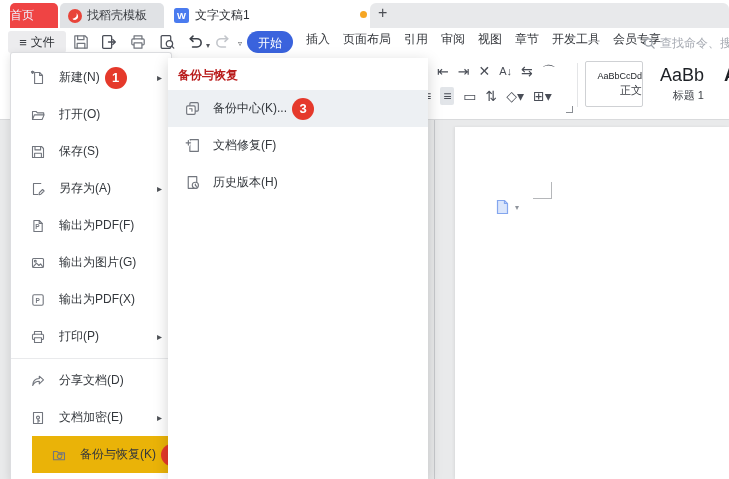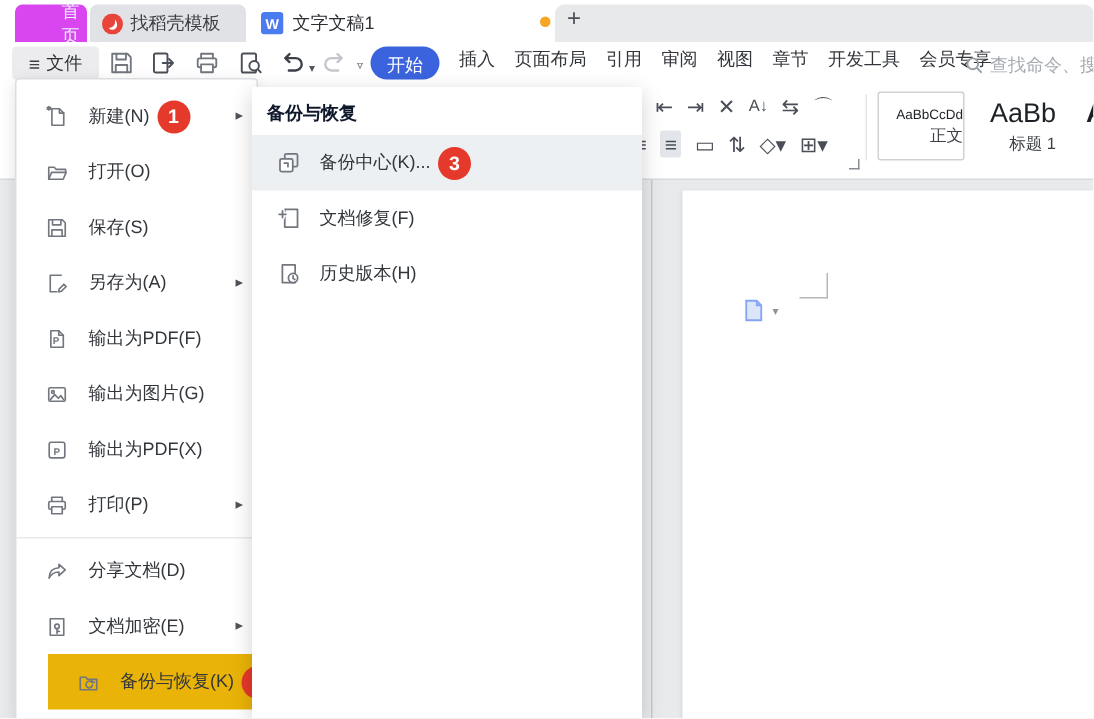--- a/index.html
+++ b/index.html
@@ -2,21 +2,21 @@
 <html><head>
 <meta charset="utf-8">
 <style>
   html,body{margin:0;padding:0;background:#fff;}
   #app{position:relative;width:729px;height:479px;background:#fff;overflow:hidden;
        font-family:"Liberation Sans","DejaVu Sans",sans-serif;-webkit-font-smoothing:antialiased;}
   
   .tabbar{position:absolute;left:0;top:0;width:729px;height:28px;background:#fff;}
   .tab{position:absolute;top:3px;height:25px;display:flex;align-items:center;font-size:12px;
        border-radius:5px 5px 0 0;box-sizing:border-box;}
-  .tab-home{left:10px;width:48px;background:#d946ef;color:#eef2ff;justify-content:flex-start;padding-left:31px;}
+  .tab-home{left:10px;width:48px;background:#ef4444;color:#eef2ff;justify-content:flex-start;}
   .tab-docer{left:60px;width:104px;background:#e0e2e5;color:#3a3d42;padding-left:8px;gap:5px;}
   .tab-doc{left:166px;width:204px;background:#fff;color:#2b2e33;padding-left:8px;gap:6px;}
   .tab-strip{position:absolute;left:370px;top:3px;right:0;height:25px;background:#e8e9eb;border-radius:6px 6px 0 0;}
   .newtab{position:absolute;left:8px;top:1px;font-size:16px;color:#4c4f55;cursor:default;}
   .mod-dot{position:absolute;left:194px;top:8px;width:7px;height:7px;border-radius:50%;background:#f6a623;}
   
   .toolbar{position:absolute;left:0;top:28px;width:729px;height:28px;background:#fff;}
   .file-btn{position:absolute;left:8px;top:3px;width:58px;height:22px;background:#ececee;border-radius:3px;
             display:flex;align-items:center;justify-content:center;gap:4px;font-size:12px;color:#2e3136;}
   .file-btn .ham{font-size:13px;color:#3c3f45;}
@@ -59,21 +59,21 @@
   .mi.hl{background:#eab308;margin-left:21px;}
   .mi-ic{width:16px;height:16px;margin-left:19px;flex:none;}
   .mi-label{margin-left:13px;font-size:12px;color:#33373c;white-space:nowrap;}
   .mi-arrow{margin-left:auto;font-size:10px;color:#4f5257;}
   .mi-divider{height:1px;background:#e9eaec;margin:3px 0;}
   .badge{display:inline-flex;width:22px;height:22px;border-radius:50%;background:#e5392b;color:#fff;
          font-size:13px;font-weight:bold;align-items:center;justify-content:center;margin-left:5px;flex:none;}
   
   .submenu-panel{position:absolute;left:168px;top:58px;width:260px;bottom:0;background:#fff;z-index:50;
                  box-shadow:0 4px 14px rgba(0,0,0,.18);box-sizing:border-box;}
-  .sm-header{padding:9px 0 6px 10px;font-size:12px;font-weight:bold;color:#0f172a;}
+  .sm-header{padding:9px 0 6px 10px;font-size:12px;font-weight:bold;color:#b91c1c;}
   .smi{height:37px;display:flex;align-items:center;padding-left:16px;}
   .smi.hl{background:#edf0f3;}
   .smi-ic{width:17px;height:17px;flex:none;}
   .smi-label{margin-left:12px;font-size:12px;color:#33373c;white-space:nowrap;}
   svg.lineic{stroke:#72767e;fill:none;stroke-width:1.1;stroke-linecap:round;stroke-linejoin:round;}
   svg.qsvg{stroke:#4a4e57;fill:none;stroke-width:1.2;stroke-linecap:round;stroke-linejoin:round;}
 </style>
 </head>
 <body>
 

